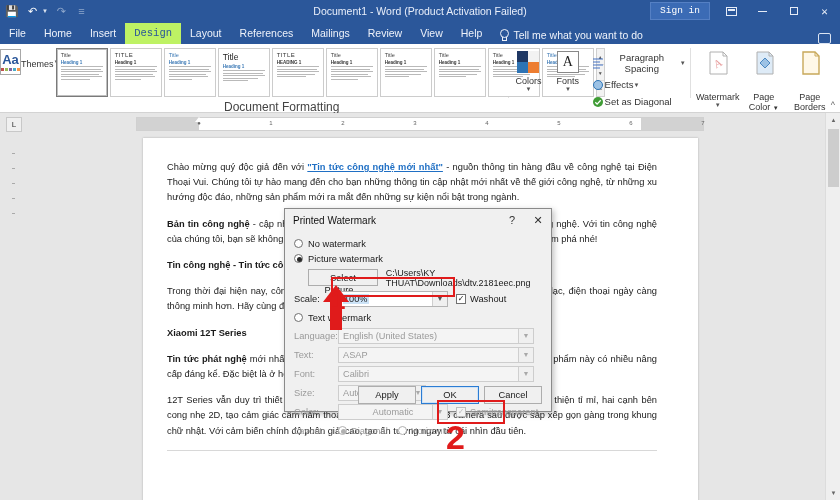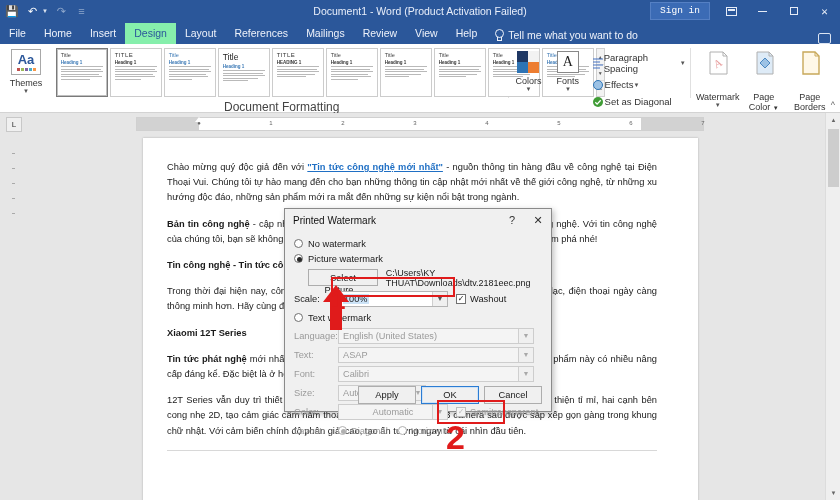--- a/index.html
+++ b/index.html
@@ -54,21 +54,21 @@
   
   .tabbar {
     position: absolute; top: 22px; left: 0; width: 840px; height: 22px;
     background: #2b579a; display: flex; align-items: flex-end;
   }
   .tab {
     font-size: 10.5px; color: #eef2fa; padding: 3px 9px 4px 9px;
     line-height: 14px; white-space: nowrap;
   }
   .tab.active {
-    background: #86efac; color: #2b579a;
+    background: #bef264; color: #2b579a; font-family: Liberation Mono, monospace;
   }
   .tellme {
     display: flex; align-items: center; gap: 5px;
     font-size: 10.5px; color: #eef2fa; margin-left: 8px; padding-bottom: 3px;
   }
   .bulb {
     width: 9px; height: 12px; position: relative; display: inline-block;
   }
   .bulb:before {
     content: ""; position: absolute; top: 0; left: 1px;
@@ -96,21 +96,21 @@
   }
   .rgroup { position: relative; height: 69px; display: flex; flex-direction: column; }
   .rgroup-body { flex: 1; display: flex; align-items: flex-start; padding-top: 3px; }
   .rgroup-label {
     text-align: center; font-size: 12px; color: #444; height: 12px; line-height: 12px;
   }
   .rsep { width: 1px; background: #e0e0e0; margin: 4px 0 14px 0; }
 
   
   .themes-btn {
-    width: 52px; display: flex; flex-direction: column; align-items: center;
+    width: 52px; display: flex; align-items: center;
     padding-top: 2px;
   }
   .themes-sw {
     width: 30px; height: 26px; border: 1px solid #a8a8a8; background: #fff;
     display: flex; flex-direction: column; align-items: center; justify-content: center;
     position: relative;
   }
   .themes-sw .aa { font-size: 13px; color: #2b579a; line-height: 12px; font-weight: 600;}
   .themes-sw .strip { display: flex; gap: 1px; margin-top: 2px; }
   .themes-sw .strip i { width: 3px; height: 3px; display: block; }
@@ -153,21 +153,21 @@
     grid-template-columns: 1fr 1fr; grid-template-rows: 1fr 1fr; }
   .fontbox {
     width: 22px; height: 22px; border: 1px solid #888; background: #fff;
     display: flex; align-items: center; justify-content: center;
     font-size: 14px; color: #222; font-family: "Liberation Serif", serif;
   }
   .bigbtn-txt { font-size: 9px; color: #333; margin-top: 3px; }
 
   
   .cmdcol { display: flex; flex-direction: column; padding: 5px 4px 0 4px; gap: 4px; }
-  .cmdrow { display: flex; align-items: center; font-size: 9.5px; color: #333; }
+  .cmdrow { display: flex; align-items: center; font-size: 9.5px; color: #333; text-align: center; }
   .cmd-ic { width: 13px; height: 13px; display: inline-flex; align-items: center;
             justify-content: center; }
   .cmd-caret { font-size: 6px; color: #555; }
 
   
   .pbbtn { width: 46px; display: flex; flex-direction: column; align-items: center;
            padding-top: 3px; }
   .pb-ic { width: 26px; height: 26px; position: relative; }
   .pb-txt { font-size: 9px; color: #333; margin-top: 16px; text-align: center;
             line-height: 10px; }

